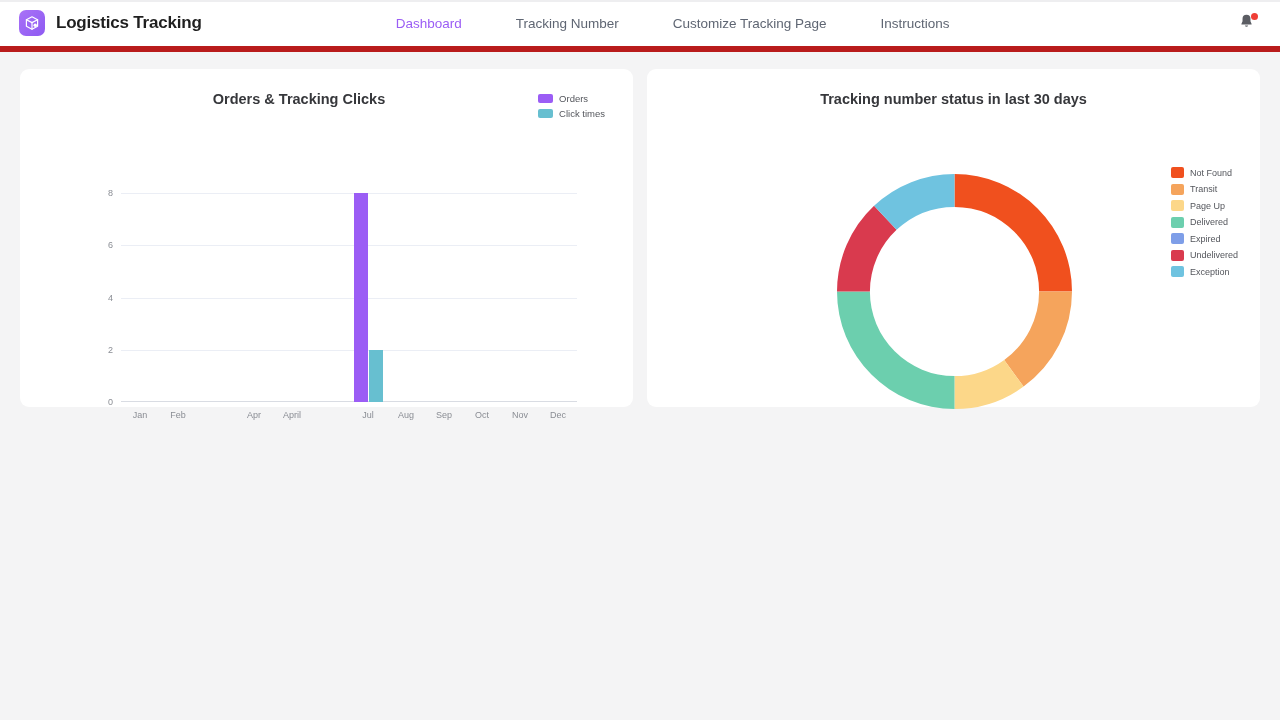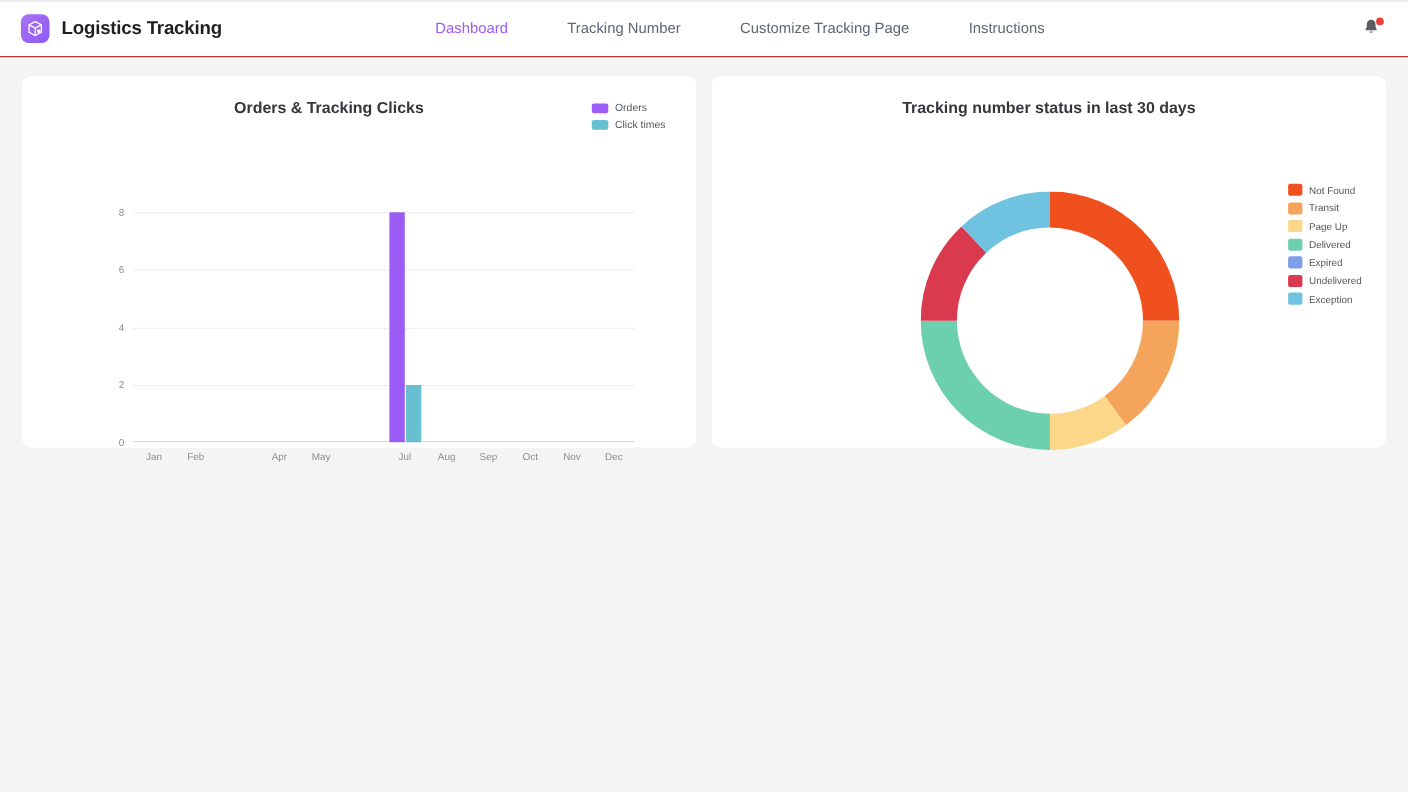--- a/index.html
+++ b/index.html
@@ -10,21 +10,21 @@
     background: #f4f4f5;
     font-family: "Liberation Sans", sans-serif;
     overflow: hidden;
   }
 
   
   .topbar {
     position: relative;
     height: 52px;
     background: #ffffff;
-    border-bottom: 1px solid #b91c1c;
+    border-bottom: 6px solid #b91c1c;
     display: flex;
     align-items: center;
   }
   .topbar::before {
     content: "";
     position: absolute;
     top: 0; left: 0; right: 0;
     height: 2px;
     background: #eeeef0;
   }
@@ -299,21 +299,21 @@
             <div class="xtick">Feb</div>
           </div>
           <div class="xband" style="left: 114px; width: 38px;">
             <div class="bar" style="height: 0px; background: rgb(155, 93, 245);"></div>
             <div class="bar" style="height: 0px; background: rgb(103, 191, 208);"></div>
             <div class="xtick">Apr</div>
           </div>
           <div class="xband" style="left: 152px; width: 38px;">
             <div class="bar" style="height: 0px; background: rgb(155, 93, 245);"></div>
             <div class="bar" style="height: 0px; background: rgb(103, 191, 208);"></div>
-            <div class="xtick">May</div>
+            <div class="xtick">April</div>
           </div>
           <div class="xband" style="left: 228px; width: 38px;">
             <div class="bar" style="height: 209px; background: rgb(155, 93, 245);"></div>
             <div class="bar" style="height: 52.25px; background: rgb(103, 191, 208);"></div>
             <div class="xtick">Jul</div>
           </div>
           <div class="xband" style="left: 266px; width: 38px;">
             <div class="bar" style="height: 0px; background: rgb(155, 93, 245);"></div>
             <div class="bar" style="height: 0px; background: rgb(103, 191, 208);"></div>
             <div class="xtick">Aug</div>

